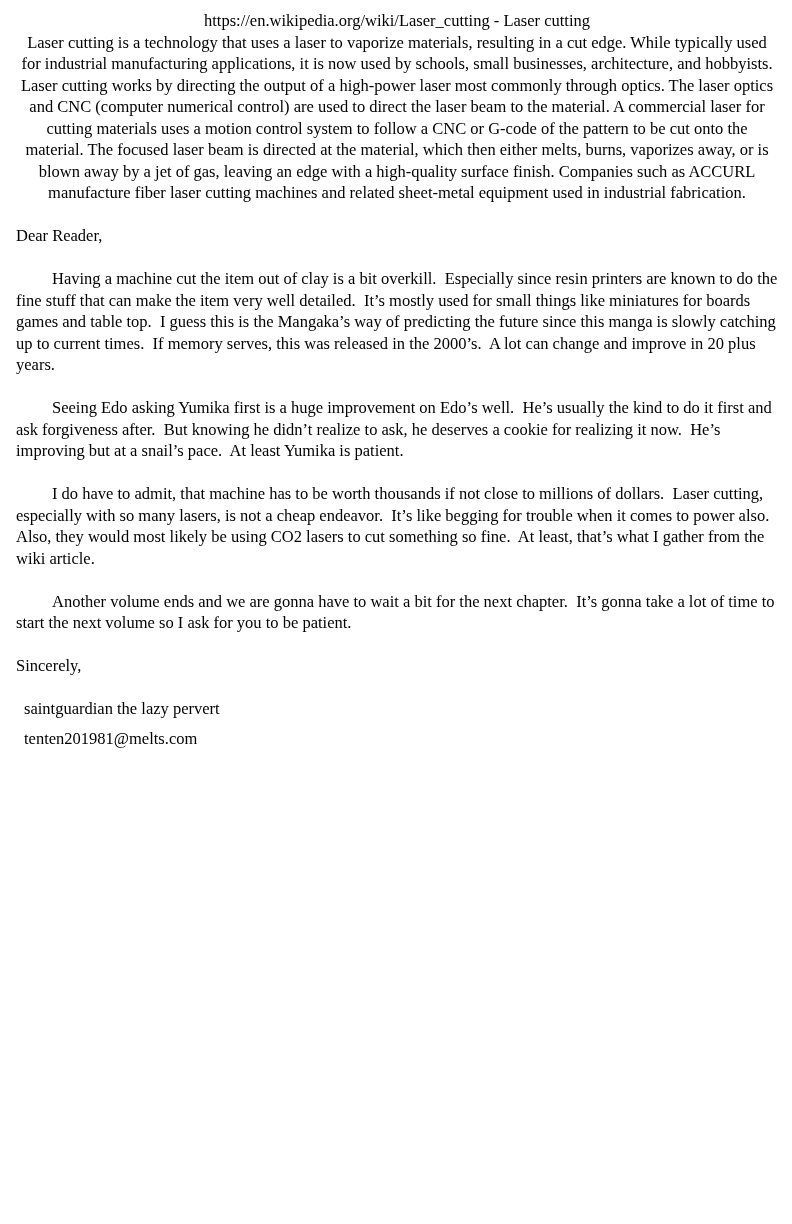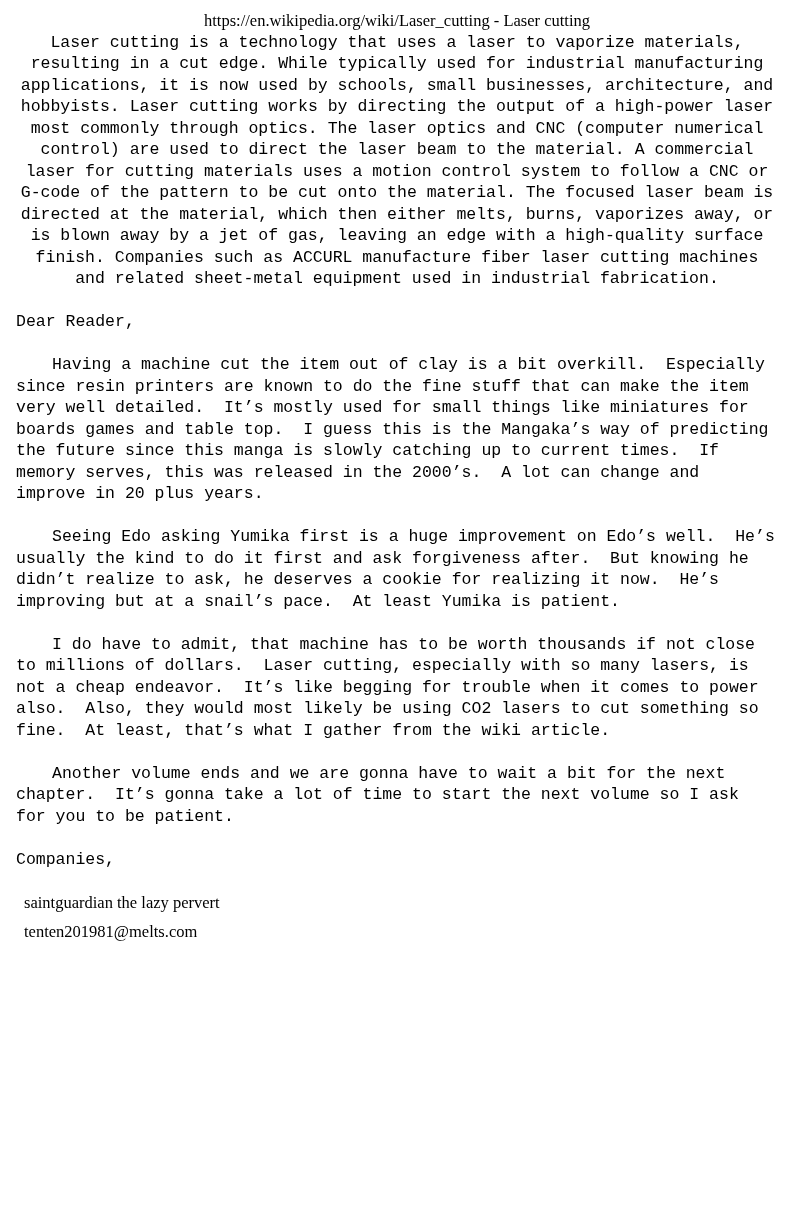--- a/index.html
+++ b/index.html
@@ -19,21 +19,20 @@
   .page {
     box-sizing: border-box;
     width: 792px;
     height: 1224px;
     padding: 10px 14px 0 16px;
     background: #ffffff;
   }
   .block {
     margin: 0 0 21.5px 0;
     white-space: pre-wrap;
-    font-family: Liberation Mono, monospace;
   }
   .no-gap {
     margin: 0;
     white-space: pre-wrap;
   }
   .centered {
     text-align: center;
   }
   .indent {
     text-indent: 36px;
@@ -56,20 +55,20 @@
 
   <div class="block indent">Having a machine cut the item out of clay is a bit overkill.  Especially since resin printers are known to do the fine stuff that can make the item very well detailed.  It’s mostly used for small things like miniatures for boards games and table top.  I guess this is the Mangaka’s way of predicting the future since this manga is slowly catching up to current times.  If memory serves, this was released in the 2000’s.  A lot can change and improve in 20 plus years.</div>
 
   <div class="block indent">Seeing Edo asking Yumika first is a huge improvement on Edo’s well.  He’s usually the kind to do it first and ask forgiveness after.  But knowing he didn’t realize to ask, he deserves a cookie for realizing it now.  He’s improving but at a snail’s pace.  At least Yumika is patient.</div>
 
   <div class="block indent">I do have to admit, that machine has to be worth thousands if not close to millions of dollars.  Laser cutting, especially with so many lasers, is not a cheap endeavor.  It’s like begging for trouble when it comes to power also.  Also, they would most likely be using CO2 lasers to cut something so fine.  At least, that’s what I gather from the wiki article.</div>
 
   <div class="block indent">Another volume ends and we are gonna have to wait a bit for the next chapter.  It’s gonna take a lot of time to start the next volume so I ask for you to be patient.</div>
 
 
-  <div class="block">Companies,</div>
+  <div class="block">Sincerely,</div>
 
   <div>
     <div class="sig-line">saintguardian the lazy pervert</div>
     <div class="sig-line">tenten201981@melts.com</div>
   </div>
 
 </div>
 
 </body></html>

